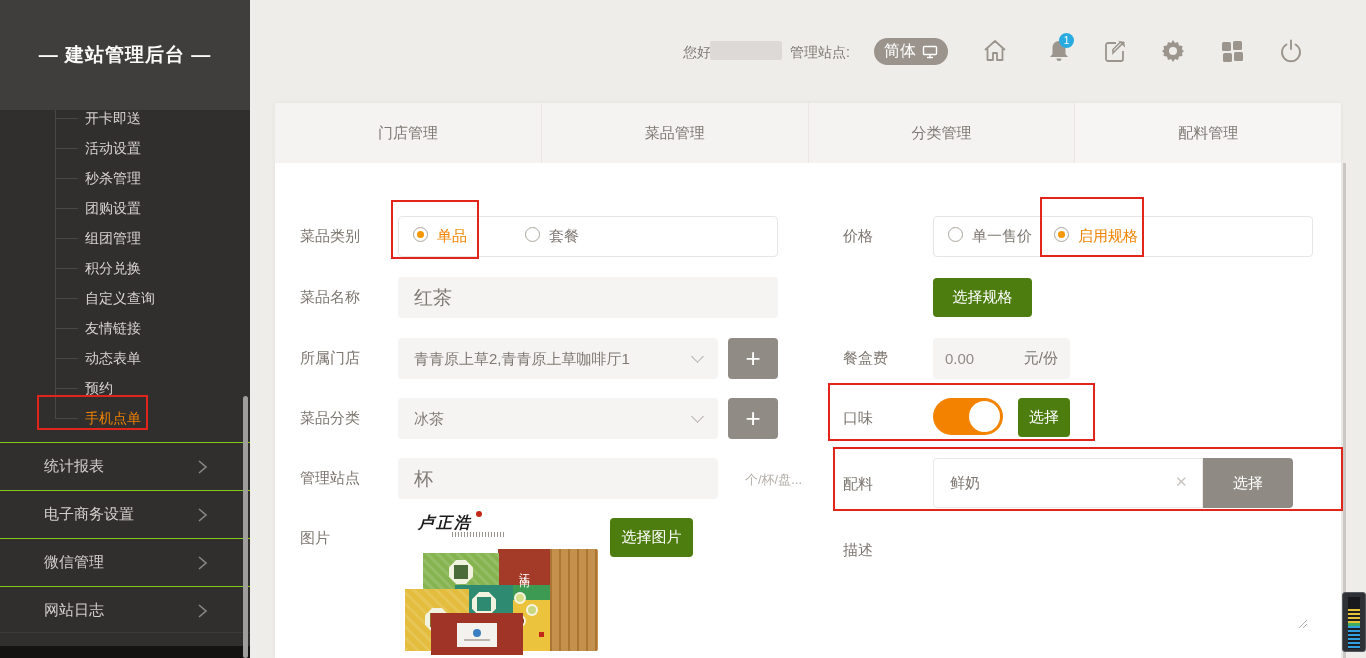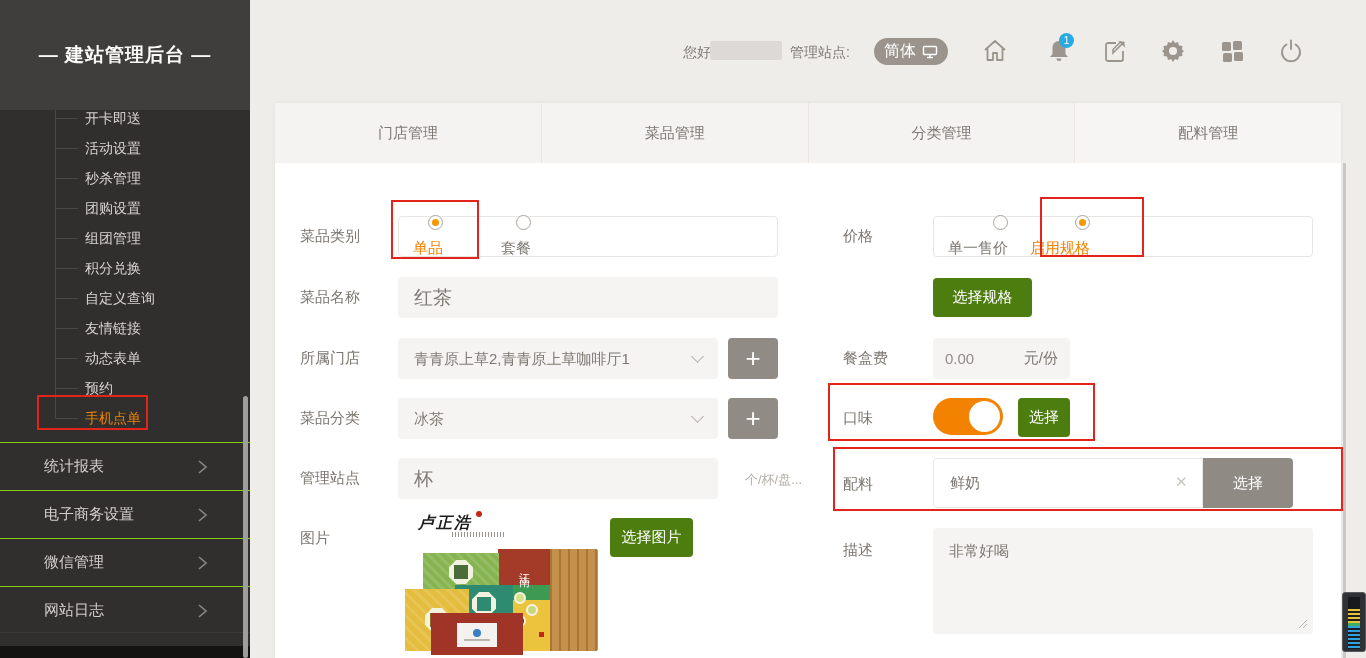--- a/index.html
+++ b/index.html
@@ -42,21 +42,21 @@
   .panel { position:absolute; left:275px; top:103px; width:1066px; height:555px; background:#fff;
     box-shadow:0 0 6px rgba(0,0,0,0.05); }
   .tabbar { position:absolute; left:0; top:0; width:1066px; height:60px; display:flex; background:#f5f3f1; }
   .tab { flex:1; display:flex; align-items:center; justify-content:center; font-size:15px; color:#7e7974;
     border-right:1px solid #e9e6e3; cursor:pointer; }
   .tab:last-child { border-right:none; background:#f6f5f3; }
 
   .flabel { position:absolute; font-size:15px; color:#7b766f; }
   .radio-box { position:absolute; width:380px; height:41px; background:#fff; border:1px solid #e8e5e2;
     border-radius:4px; display:flex; align-items:center; }
-  .radio { display:flex; align-items:flex-end; gap:9px; cursor:pointer;flex-direction:column; }
+  .radio { display:flex; align-items:flex-start; gap:9px; cursor:pointer; }
   .rdot { width:15px; height:15px; border-radius:50%; border:1px solid #a9a49e; background:#fff; position:relative; }
   .radio.sel .rdot::after { content:""; position:absolute; left:3px; top:3px; width:7px; height:7px;
     border-radius:50%; background:#f39800; }
   .radio .rlbl { font-size:15px; color:#7e7973; }
   .radio.sel .rlbl { color:#f08300; }
 
   .ginput { position:absolute; height:41px; background:#f5f4f2; border-radius:4px;
     font-size:19px; color:#7e7973; line-height:41px; padding-left:16px; }
   .gselect { position:absolute; width:320px; height:41px; background:#f5f4f2; border-radius:4px;
     font-size:15px; color:#7e7973; line-height:41px; padding-left:16px; cursor:pointer; white-space:nowrap;
@@ -366,21 +366,20 @@
       <span class="knob"></span>
     </div>
   <button class="grey-btn" style="left:743px; top:295px; width:52px; height:39px">选择</button>
 
   <div class="flabel" style="left:568px; top:372px">配料</div>
   <div class="ing-input">鲜奶</div>
   <span class="ing-clear">✕</span>
   <button class="grey-btn ing-btn">选择</button>
 
   <div class="flabel" style="left:568px; top:438px">描述</div>
-  <div class="desc-area">非常好喝</div>
   <svg class="resize-h" width="11" height="11" viewBox="0 0 11 11">
     <line x1="2" y1="10" x2="10" y2="2" stroke="#b5b1ac" stroke-width="1"></line>
     <line x1="6" y1="10" x2="10" y2="6" stroke="#b5b1ac" stroke-width="1"></line>
   </svg>
 </div>
 
 <div class="red-ann" style="left:391px; top:200px; width:88px; height:59px"></div>
 <div class="red-ann" style="left:1040px; top:197px; width:104px; height:60px"></div>
 <div class="red-ann" style="left:828px; top:383px; width:267px; height:58px"></div>
 <div class="red-ann" style="left:833px; top:447px; width:510px; height:64px"></div>

